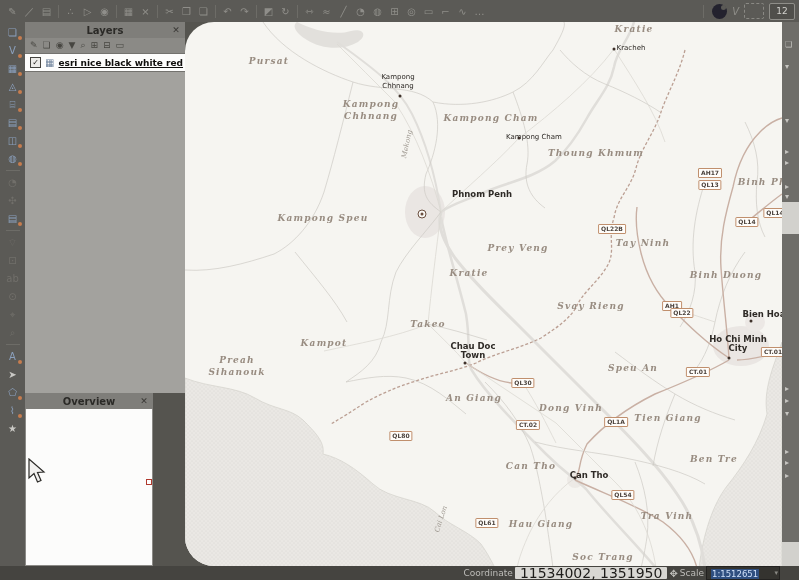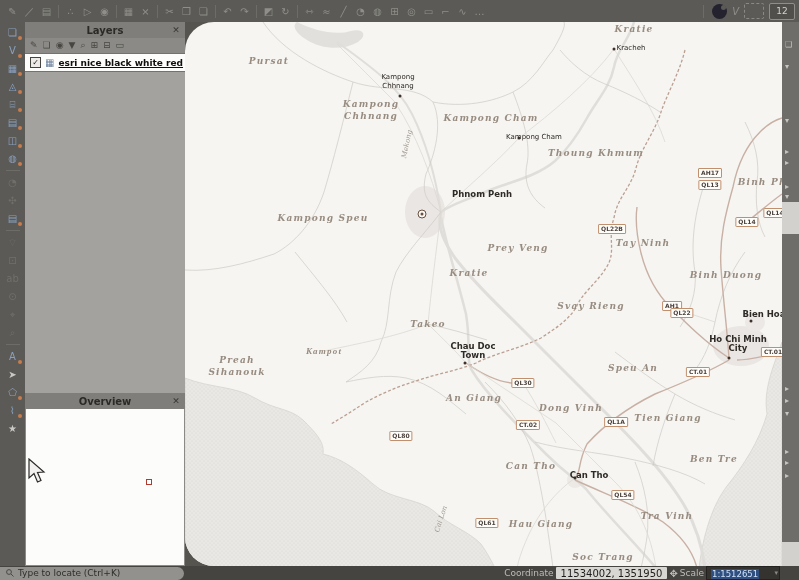--- a/index.html
+++ b/index.html
@@ -27,21 +27,21 @@
   .lti{width:18px;height:15px;font-size:10px;text-align:center;line-height:15px;flex:0 0 auto;position:relative;}
   .lti.colored{color:#8ba0bd;}
   .lti.colored::after{content:"";position:absolute;right:0;bottom:0;width:4px;height:4px;border-radius:50%;background:#c77d4f;}
   .lti.faded{color:#716f6a;}
   .lti.lightg{color:#c9c8c4;}
   .ltsep{width:14px;height:1px;background:#6d6c67;margin:1px 0;flex:0 0 auto;}
 
   
   .panel{position:absolute;display:flex;flex-direction:column;box-sizing:border-box;}
   #layers-panel{left:25px;top:22px;width:160px;height:371px;background:#a3a29e;}
-  #overview-panel{left:25px;top:393px;width:160px;height:173px;background:#8b8a86;}
+  #overview-panel{left:25px;top:393px;width:128px;height:173px;background:#8b8a86;}
   .panel-titlebar{height:16px;background:#7f7e7a;color:#2b2a27;font-size:10px;font-weight:bold;
                   display:flex;align-items:center;justify-content:center;position:relative;flex:0 0 auto;}
   .panel-close{position:absolute;right:3px;top:2px;width:12px;height:12px;font-size:9px;color:#3a3936;
                text-align:center;line-height:12px;}
   #lp-toolbar{height:15px;background:#8b8a86;display:flex;gap:5px;padding:0 5px;align-items:center;flex:0 0 auto;}
   .lpi{font-size:9px;color:#474641;line-height:15px;}
   #layer-row{height:17px;background:#fdfdfc;display:flex;align-items:center;gap:4px;padding:0 5px;
              border-top:1px solid #73726e;border-bottom:1px solid #73726e;flex:0 0 auto;}
   .checkbox{width:9px;height:9px;border:1px solid #45443f;background:#eceber;background:#ecebe8;
             font-size:8px;line-height:9px;text-align:center;color:#22211e;flex:0 0 auto;}
@@ -81,21 +81,21 @@
 
   
   #status-bar{position:absolute;left:0;top:566px;width:799px;height:14px;background:#454440;
               display:flex;align-items:center;font-size:9px;color:#c6c5c1;box-sizing:border-box;}
   #locate-box{width:184px;height:13px;background:#92918d;border-radius:0 7px 7px 0;display:flex;
               align-items:center;gap:4px;padding:0 6px;box-sizing:border-box;color:#2f2e2b;flex:0 0 auto;}
   #locate-box svg{flex:0 0 auto;}
   #locate-text{font-size:9px;white-space:nowrap;}
   .sb-right{margin-left:auto;display:flex;align-items:center;gap:2px;padding-right:19px;}
   .sb-label{color:#bdbcb8;font-size:9px;}
-  #coord-box{background:#d8d7d3;color:#1d1c1a;font-size:10px;padding:0 5px;height:12px;
+  #coord-box{background:#d8d7d3;color:#1d1c1a;font-size:14px;padding:0 5px;height:12px;
              display:flex;align-items:center;border-radius:1px;}
   .sb-icon{color:#bdbcb8;font-size:10px;}
   #scale-box{background:#34332f;border:1px solid #232220;height:12px;display:flex;align-items:flex-end;
              padding:0 10px 0 4px;position:relative;min-width:58px;}
   #scale-value{background:#2f4f80;color:#cfe0f8;font-size:8.5px;padding:0 1px;}
   #scale-arrow{position:absolute;right:1px;top:2px;color:#8a8984;font-size:7px;}
 
   
   #cursor{position:absolute;left:28px;top:458px;pointer-events:none;z-index:50;}
 </style>
@@ -292,21 +292,21 @@
         <span class="province" style="left: 306px; top: 96px;">Kampong Cham</span>
         <span class="province" style="left: 411px; top: 131px;">Thoung Khmum</span>
         <span class="province" style="left: 588px; top: 160px;">Binh Phuoc</span>
         <span class="province" style="left: 138px; top: 196px;">Kampong Speu</span>
         <span class="province" style="left: 458px; top: 221px;">Tay Ninh</span>
         <span class="province" style="left: 333px; top: 226px;">Prey Veng</span>
         <span class="province" style="left: 284px; top: 251px;">Kratie</span>
         <span class="province" style="left: 541px; top: 253px;">Binh Duong</span>
         <span class="province" style="left: 406px; top: 284px;">Svay Rieng</span>
         <span class="province" style="left: 243px; top: 302px;">Takeo</span>
-        <span class="province" style="left: 139px; top: 329px; font-family: Liberation Serif, serif;">Kampot</span>
+        <span class="province" style="left: 139px; top: 321px;">Kampot</span>
         <span class="province" style="left: 52px; top: 344px;">Preah
 Sihanouk</span>
         <span class="province" style="left: 448px; top: 346px;">Speu An</span>
         <span class="province" style="left: 289px; top: 376px;">An Giang</span>
         <span class="province" style="left: 386px; top: 386px;">Dong Vinh</span>
         <span class="province" style="left: 483px; top: 396px;">Tien Giang</span>
         <span class="province" style="left: 529px; top: 437px;">Ben Tre</span>
         <span class="province" style="left: 346px; top: 444px;">Can Tho</span>
         <span class="province" style="left: 482px; top: 494px;">Tra Vinh</span>
         <span class="province" style="left: 356px; top: 502px;">Hau Giang</span>
@@ -362,27 +362,20 @@
       <span class="rs-icon" style="top: 362px;">▸</span>
       <span class="rs-icon" style="top: 374px;">▸</span>
       <span class="rs-icon" style="top: 387px;">▾</span>
       <span class="rs-icon" style="top: 425px;">▸</span>
       <span class="rs-icon" style="top: 436px;">▸</span>
       <span class="rs-icon" style="top: 449px;">▸</span>
       <div class="rs-light" style="top: 520px; height: 24px;"></div>
     </div>
 
   <div id="status-bar">
-    <div id="locate-box">
-      <svg width="8" height="8" viewBox="0 0 8 8">
-        <circle cx="3" cy="3" r="2.4" fill="none" stroke="#4a4945" stroke-width="1"></circle>
-        <line x1="5" y1="5" x2="7.5" y2="7.5" stroke="#4a4945" stroke-width="1"></line>
-      </svg>
-      <span id="locate-text">Type to locate (Ctrl+K)</span>
-    </div>
     <div class="sb-right">
       <span class="sb-label">Coordinate</span>
       <span id="coord-box">11534002, 1351950</span>
       <span class="sb-icon">✥</span>
       <span class="sb-label">Scale</span>
       <span id="scale-box">
         <span id="scale-value">1:1512651</span>
         <span id="scale-arrow">▾</span>
       </span>
     </div>

